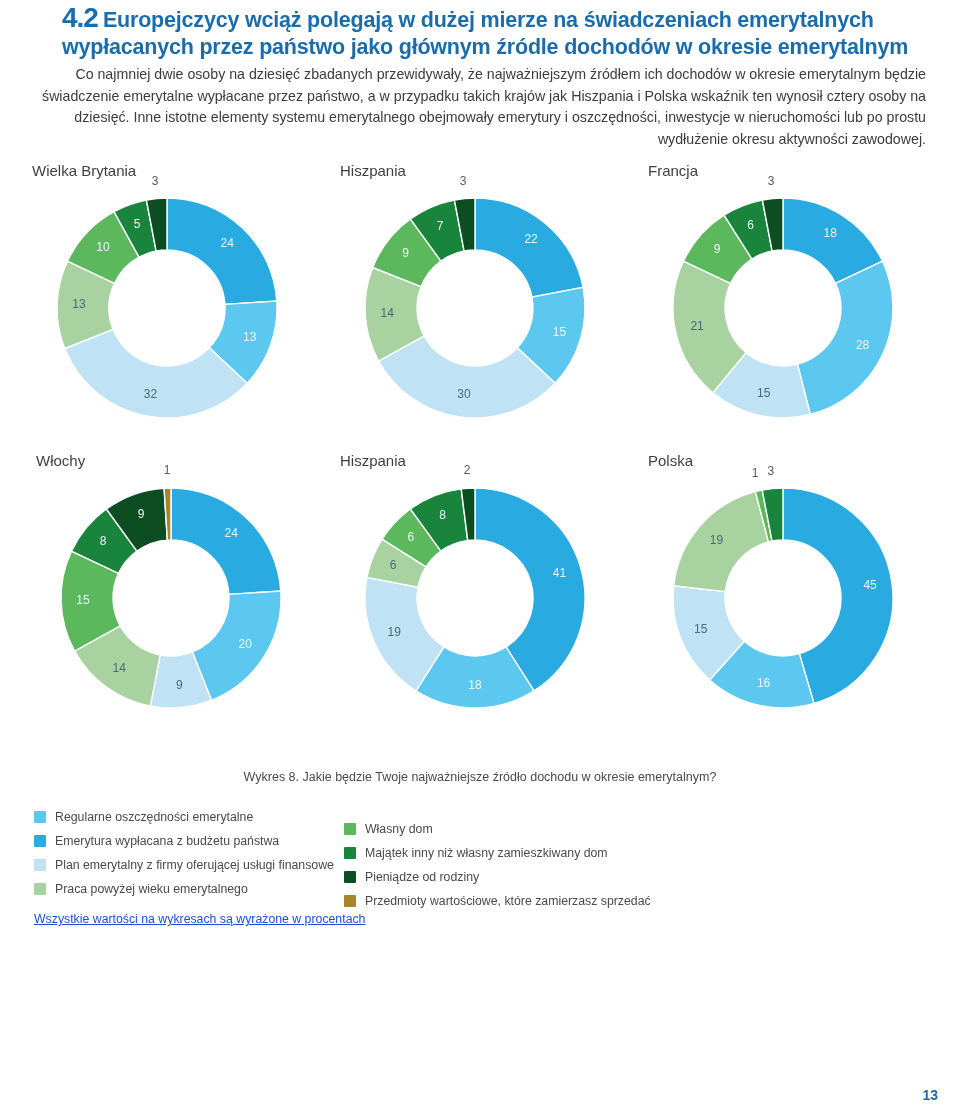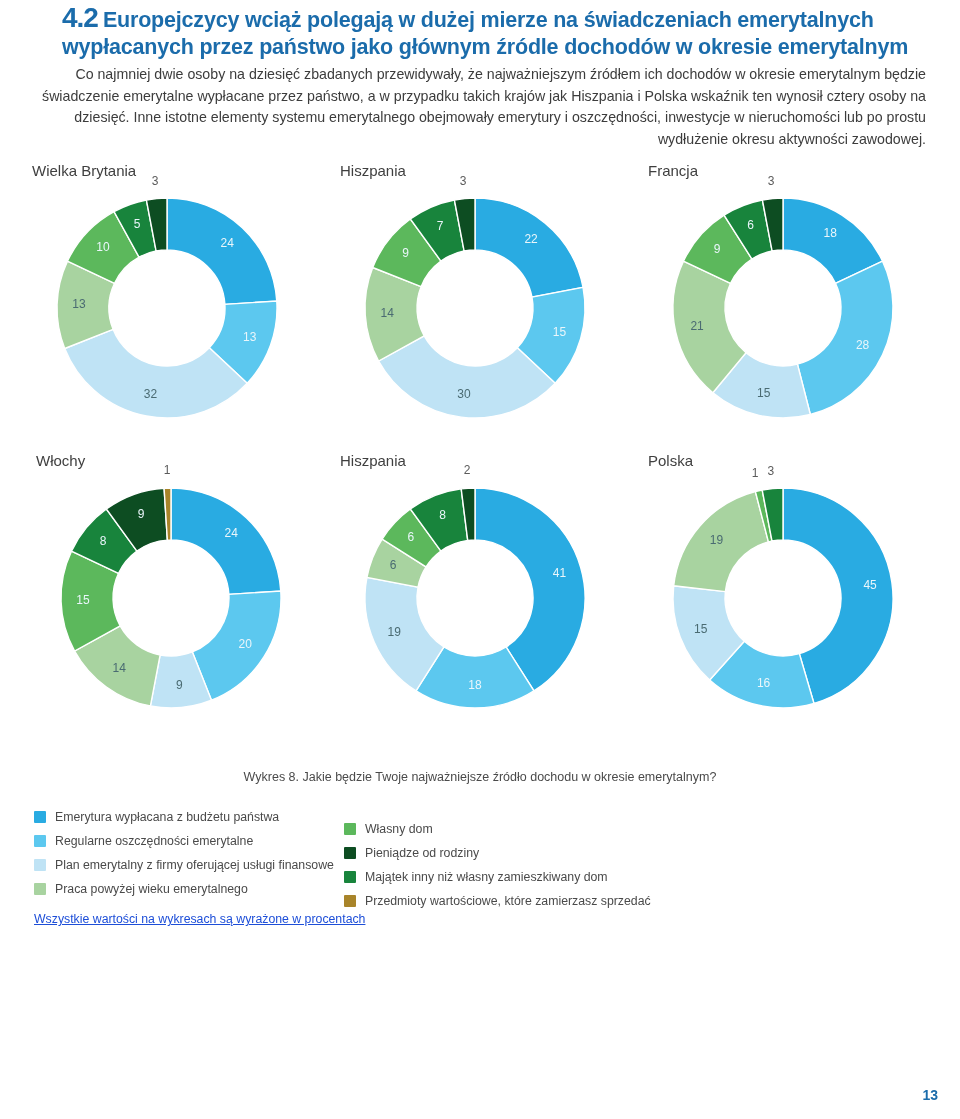--- a/index.html
+++ b/index.html
@@ -231,50 +231,50 @@
           </svg>
         </div>
       </div>
     </div>
 
   <div class="caption">Wykres 8. Jakie będzie Twoje najważniejsze źródło dochodu w okresie emerytalnym?</div>
 
   <div class="legend">
     <div class="legend-col left" id="legend-left">
         <div class="legend-item">
+          <span class="swatch" style="background: rgb(92, 200, 239);"></span>
+          <span class="legend-label">Regularne oszczędności emerytalne</span>
+        </div>
+        <div class="legend-item">
           <span class="swatch" style="background: rgb(41, 171, 226);"></span>
           <span class="legend-label">Emerytura wypłacana z budżetu państwa</span>
         </div>
         <div class="legend-item">
-          <span class="swatch" style="background: rgb(92, 200, 239);"></span>
-          <span class="legend-label">Regularne oszczędności emerytalne</span>
-        </div>
-        <div class="legend-item">
           <span class="swatch" style="background: rgb(191, 227, 245);"></span>
           <span class="legend-label">Plan emerytalny z firmy oferującej usługi finansowe</span>
         </div>
         <div class="legend-item">
           <span class="swatch" style="background: rgb(168, 211, 160);"></span>
           <span class="legend-label">Praca powyżej wieku emerytalnego</span>
         </div>
       </div>
     <div class="legend-col right" id="legend-right">
         <div class="legend-item">
           <span class="swatch" style="background: rgb(92, 184, 92);"></span>
           <span class="legend-label">Własny dom</span>
         </div>
         <div class="legend-item">
+          <span class="swatch" style="background: rgb(24, 132, 60);"></span>
+          <span class="legend-label">Majątek inny niż własny zamieszkiwany dom</span>
+        </div>
+        <div class="legend-item">
           <span class="swatch" style="background: rgb(13, 77, 34);"></span>
           <span class="legend-label">Pieniądze od rodziny</span>
         </div>
         <div class="legend-item">
-          <span class="swatch" style="background: rgb(24, 132, 60);"></span>
-          <span class="legend-label">Majątek inny niż własny zamieszkiwany dom</span>
-        </div>
-        <div class="legend-item">
           <span class="swatch" style="background: rgb(168, 132, 42);"></span>
           <span class="legend-label">Przedmioty wartościowe, które zamierzasz sprzedać</span>
         </div>
       </div>
   </div>
 
   <div class="footnote">Wszystkie wartości na wykresach są wyrażone w procentach</div>
 
   <div class="pagenum">13</div>
 </div>

